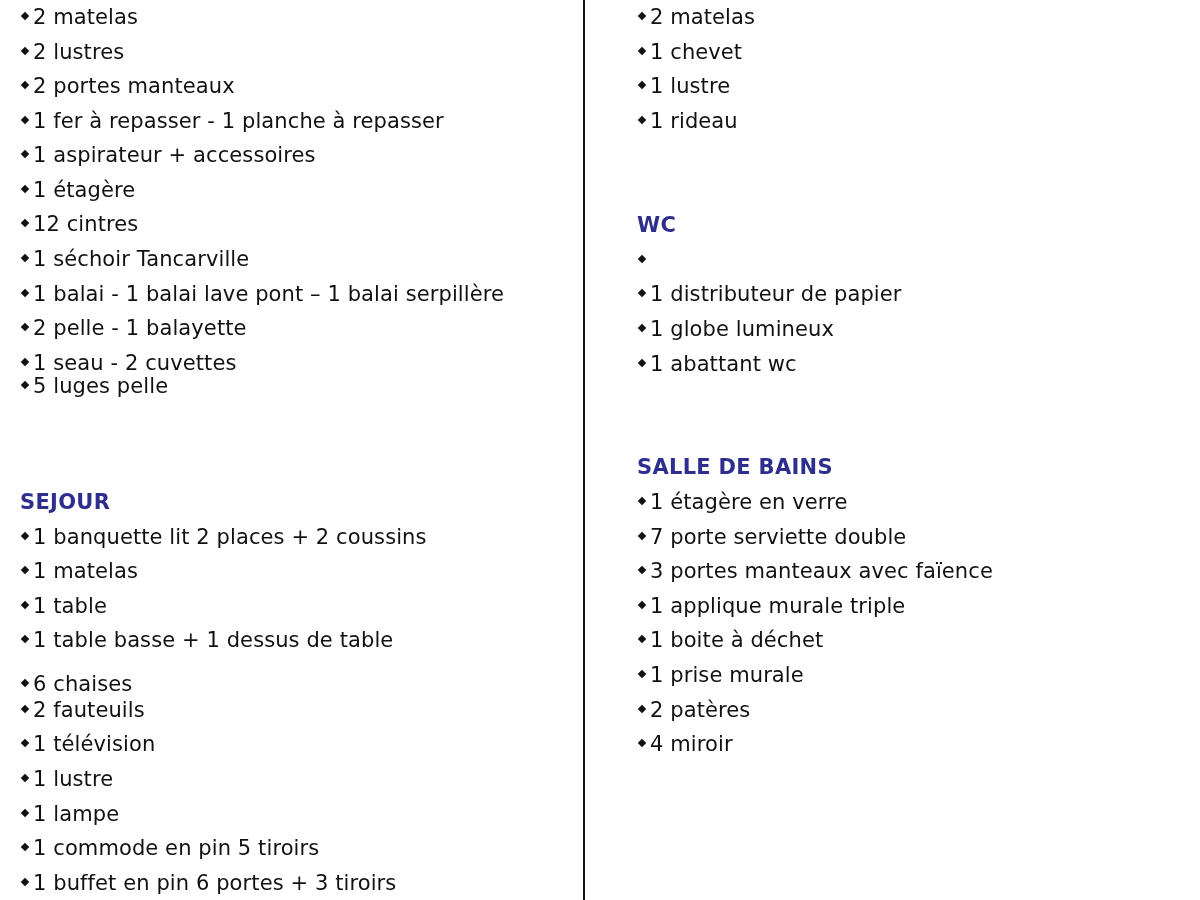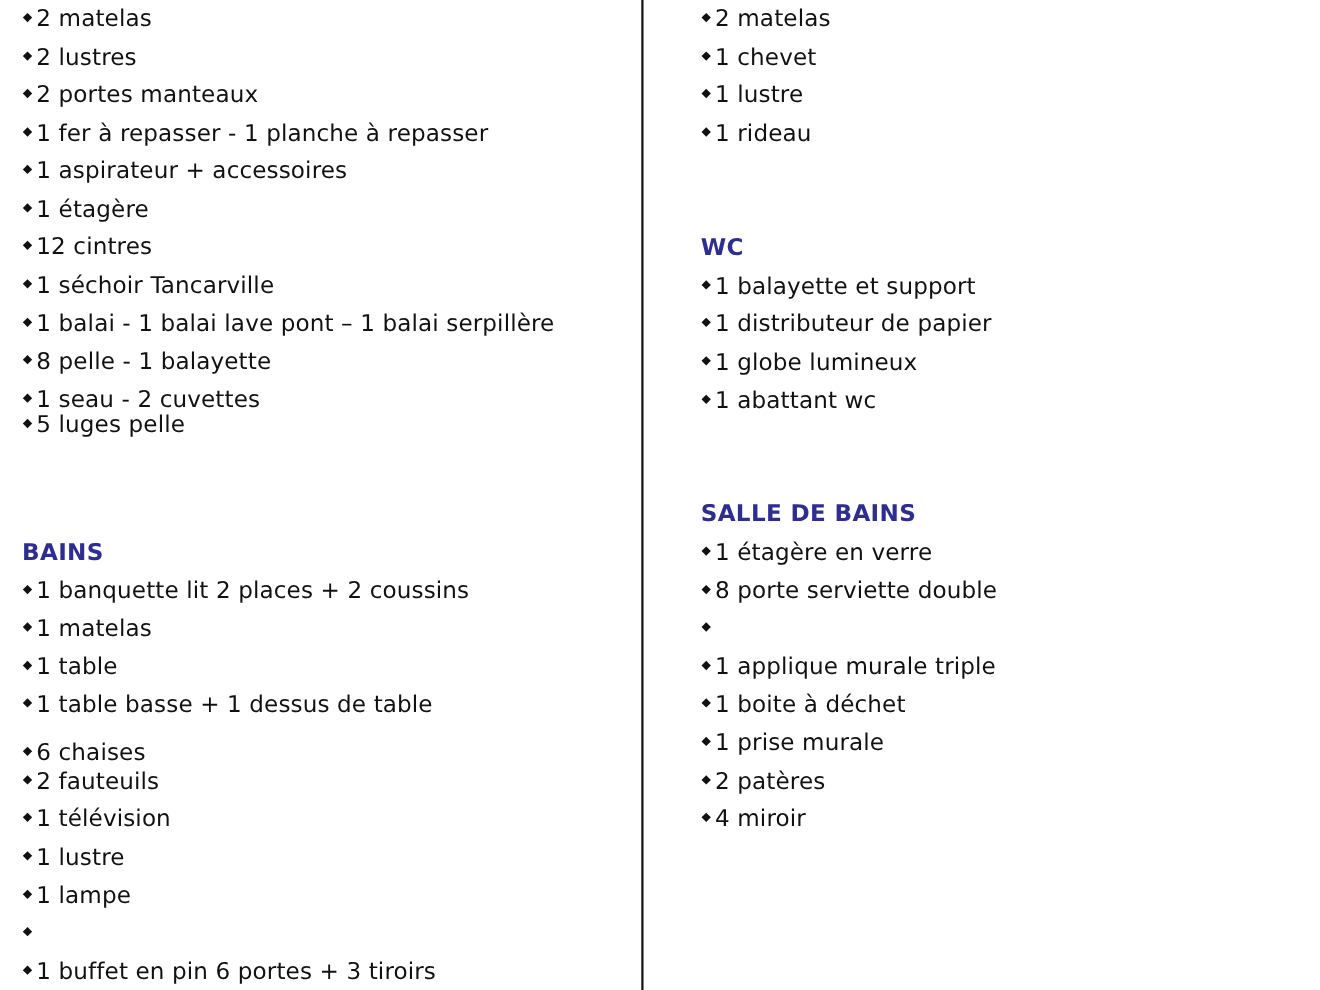--- a/index.html
+++ b/index.html
@@ -40,61 +40,61 @@
   <div>
     <div class="line" style="top:3px"><span class="bullet"></span><span>2 matelas</span></div>
     <div class="line" style="top:38px"><span class="bullet"></span><span>2 lustres</span></div>
     <div class="line" style="top:72px"><span class="bullet"></span><span>2 portes manteaux</span></div>
     <div class="line" style="top:107px"><span class="bullet"></span><span>1 fer à repasser  -  1 planche à repasser</span></div>
     <div class="line" style="top:141px"><span class="bullet"></span><span>1 aspirateur  + accessoires</span></div>
     <div class="line" style="top:176px"><span class="bullet"></span><span>1 étagère</span></div>
     <div class="line" style="top:210px"><span class="bullet"></span><span>12 cintres</span></div>
     <div class="line" style="top:245px"><span class="bullet"></span><span>1 séchoir Tancarville</span></div>
     <div class="line" style="top:280px"><span class="bullet"></span><span>1 balai  -  1 balai lave pont – 1 balai serpillère</span></div>
-    <div class="line" style="top:314px"><span class="bullet"></span><span>8 pelle  -  1 balayette</span></div>
+    <div class="line" style="top:314px"><span class="bullet"></span><span>2 pelle  -  1 balayette</span></div>
     <div class="line" style="top:349px"><span class="bullet"></span><span>1 seau  -  2 cuvettes</span></div>
     <div class="line" style="top:372px"><span class="bullet"></span><span>5 luges pelle</span></div>
   </div>
 
   <div>
-    <div class="heading" style="top:488px">BAINS</div>
+    <div class="heading" style="top:488px">SEJOUR</div>
     <div class="line" style="top:523px"><span class="bullet"></span><span>1 banquette lit 2 places + 2 coussins</span></div>
     <div class="line" style="top:557px"><span class="bullet"></span><span>1 matelas</span></div>
     <div class="line" style="top:592px"><span class="bullet"></span><span>1 table</span></div>
     <div class="line" style="top:626px"><span class="bullet"></span><span>1 table basse + 1 dessus de table</span></div>
     <div class="line" style="top:670px"><span class="bullet"></span><span>6 chaises</span></div>
     <div class="line" style="top:696px"><span class="bullet"></span><span>2 fauteuils</span></div>
     <div class="line" style="top:730px"><span class="bullet"></span><span>1 télévision</span></div>
     <div class="line" style="top:765px"><span class="bullet"></span><span>1 lustre</span></div>
     <div class="line" style="top:800px"><span class="bullet"></span><span>1 lampe</span></div>
-    <div class="line" style="top:834px"><span class="bullet"></span></div>
+    <div class="line" style="top:834px"><span class="bullet"></span><span>1 commode en pin 5 tiroirs</span></div>
     <div class="line" style="top:869px"><span class="bullet"></span><span>1 buffet en pin 6 portes + 3 tiroirs</span></div>
   </div>
 </div>
 
 <div class="col col-right">
   <div>
     <div class="line" style="top:3px"><span class="bullet"></span><span>2 matelas</span></div>
     <div class="line" style="top:38px"><span class="bullet"></span><span>1 chevet</span></div>
     <div class="line" style="top:72px"><span class="bullet"></span><span>1 lustre</span></div>
     <div class="line" style="top:107px"><span class="bullet"></span><span>1 rideau</span></div>
   </div>
 
   <div>
     <div class="heading" style="top:211px">WC</div>
-    <div class="line" style="top:246px"><span class="bullet"></span><span>1 balayette et support</span></div>
+    <div class="line" style="top:246px"><span class="bullet"></span></div>
     <div class="line" style="top:280px"><span class="bullet"></span><span>1 distributeur de papier</span></div>
     <div class="line" style="top:315px"><span class="bullet"></span><span>1 globe lumineux</span></div>
     <div class="line" style="top:350px"><span class="bullet"></span><span>1 abattant wc</span></div>
   </div>
 
   <div>
     <div class="heading" style="top:453px">SALLE DE BAINS</div>
     <div class="line" style="top:488px"><span class="bullet"></span><span>1 étagère en verre</span></div>
-    <div class="line" style="top:523px"><span class="bullet"></span><span>8 porte serviette double</span></div>
-    <div class="line" style="top:557px"><span class="bullet"></span></div>
+    <div class="line" style="top:523px"><span class="bullet"></span><span>7 porte serviette double</span></div>
+    <div class="line" style="top:557px"><span class="bullet"></span><span>3 portes manteaux avec faïence</span></div>
     <div class="line" style="top:592px"><span class="bullet"></span><span>1 applique murale triple</span></div>
     <div class="line" style="top:626px"><span class="bullet"></span><span>1 boite à déchet</span></div>
     <div class="line" style="top:661px"><span class="bullet"></span><span>1 prise murale</span></div>
     <div class="line" style="top:696px"><span class="bullet"></span><span>2 patères</span></div>
     <div class="line" style="top:730px"><span class="bullet"></span><span>4 miroir</span></div>
   </div>
 </div>
 
 </body></html>

